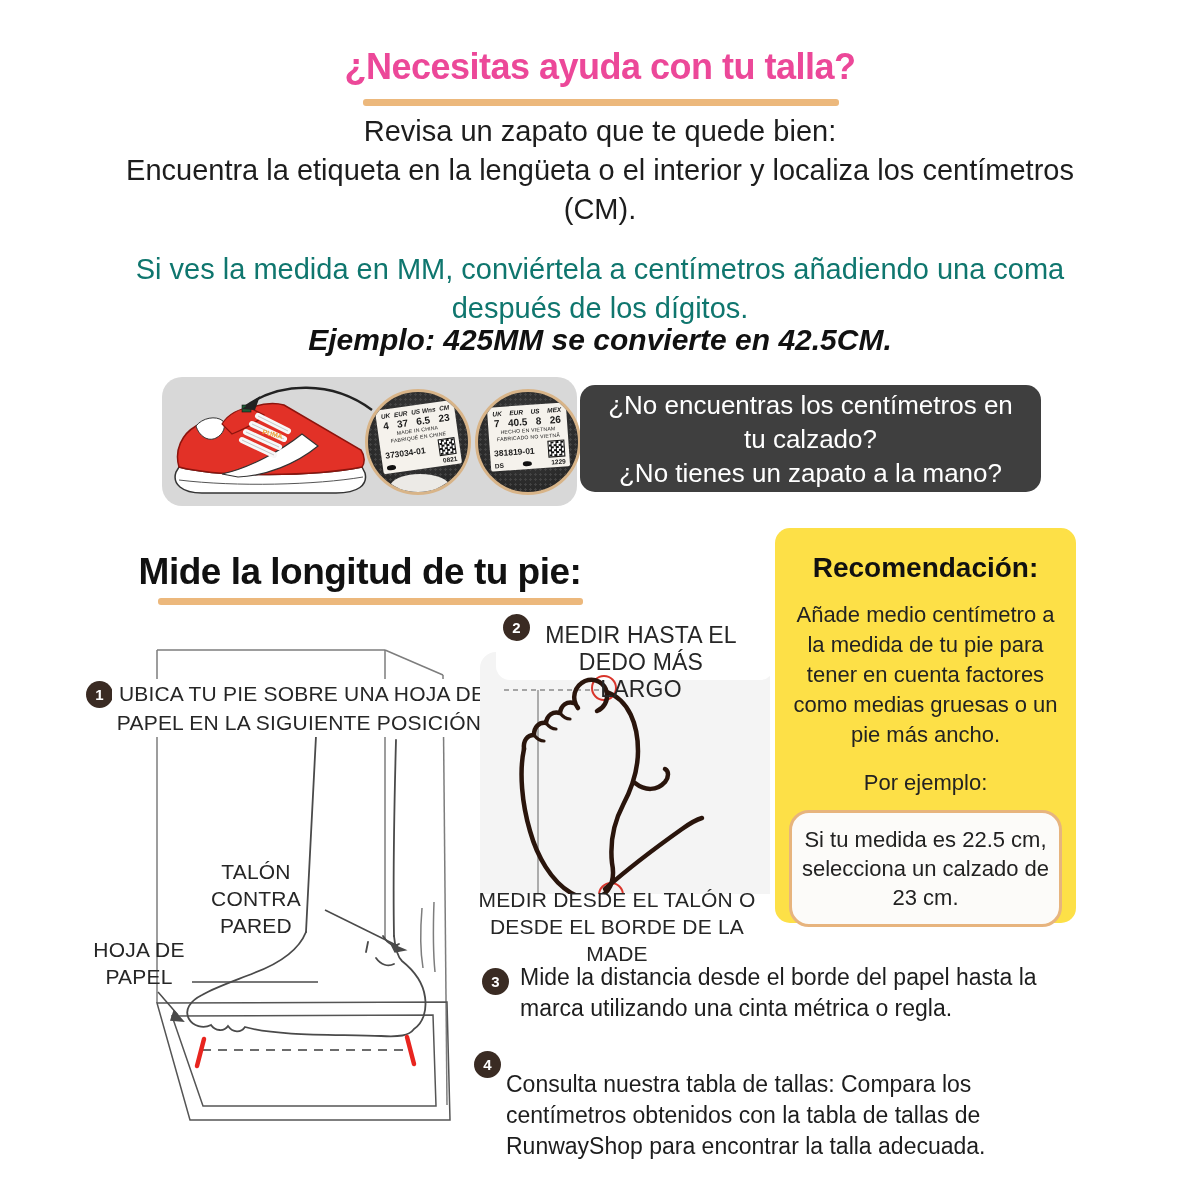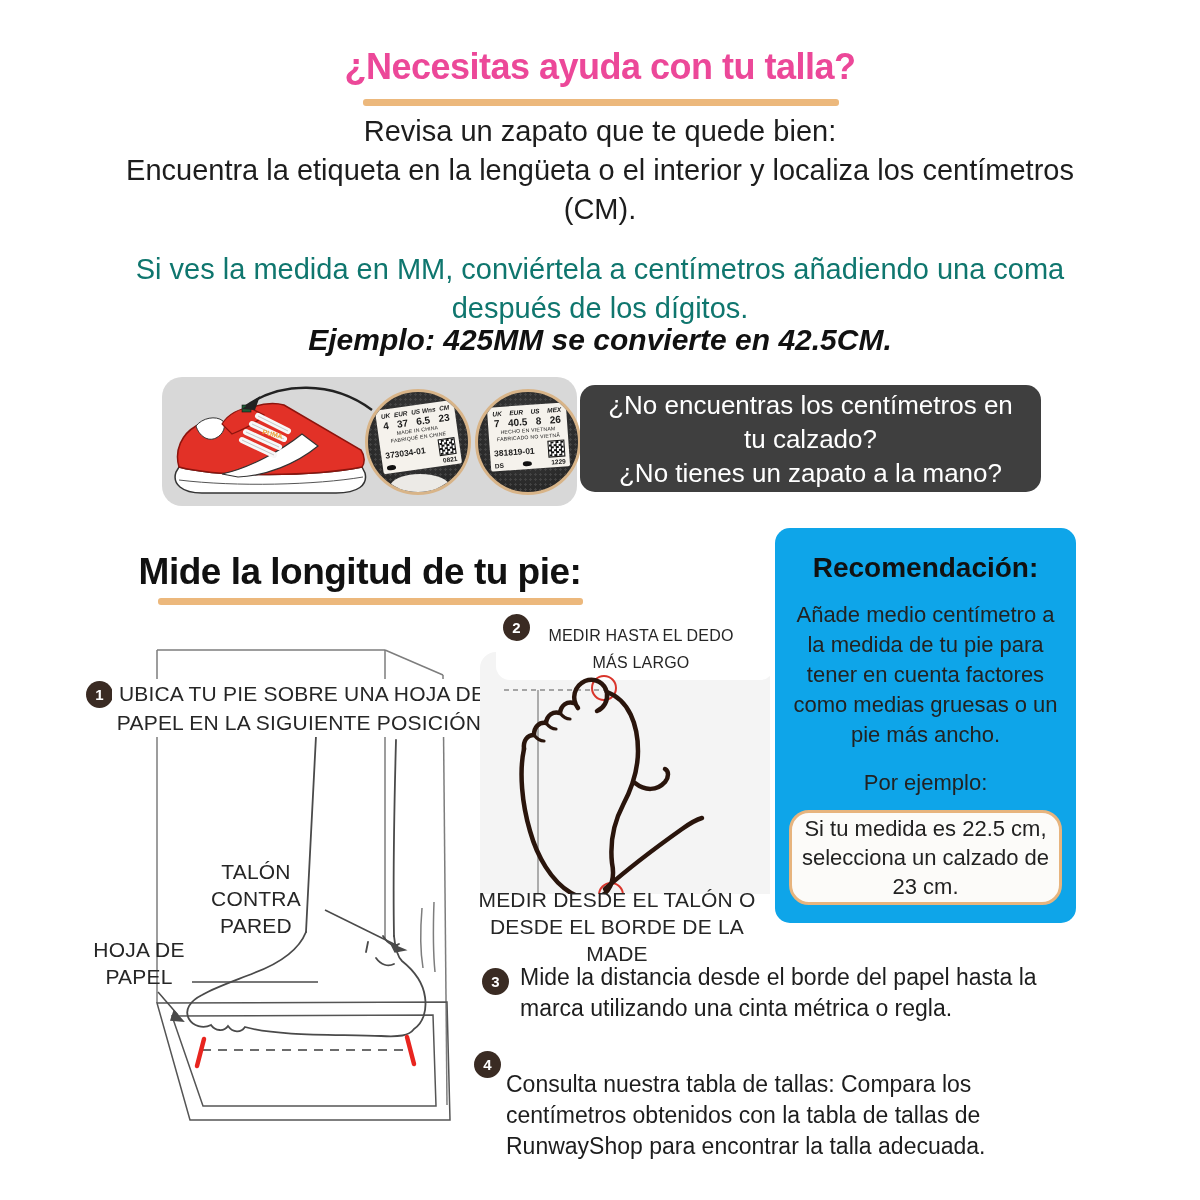--- a/index.html
+++ b/index.html
@@ -40,33 +40,33 @@
   .s1c{left:86px;top:681px;}
   .s2c{left:503px;top:614px;}
   .s3c{left:482px;top:968px;}
   .s4c{left:474px;top:1051px;}
   .step1-text{left:112px;top:679px;width:380px;text-align:center;font-size:21px;line-height:29px;color:#262626;background:#fff;letter-spacing:.2px;}
   .u-label{font-size:21px;line-height:27px;color:#262626;text-align:center;letter-spacing:.2px;}
   .heel-label{left:178px;top:858px;width:156px;}
   .paper-label{left:86px;top:936px;width:106px;}
   .panel{left:480px;top:652px;width:290px;height:300px;background:#f4f4f4;border-radius:16px;}
   .step2-card{left:496px;top:612px;width:278px;height:68px;background:#fff;border-radius:14px;}
-  .step2-text{left:536px;top:622px;width:210px;text-align:center;font-size:16px;line-height:27px;color:#262626;letter-spacing:.2px;}
+  .step2-text{left:536px;top:622px;width:210px;text-align:center;font-size:23px;line-height:27px;color:#262626;letter-spacing:.2px;}
   .measure-from-card{left:452px;top:894px;width:330px;height:64px;background:#fff;border-radius:12px;
                      display:flex;align-items:center;justify-content:center;}
   .measure-from-card div{width:320px;}
   .step3-text{left:520px;top:962px;width:570px;font-size:23px;line-height:31px;color:#1d1d1d;}
   .step4-text{left:506px;top:1069px;width:588px;font-size:23px;line-height:31px;color:#1d1d1d;}
   
-  .reco{left:775px;top:528px;width:301px;height:395px;background:#0ea5e9;border-radius:15px;box-sizing:border-box;}
+  .reco{left:775px;top:528px;width:301px;height:395px;background:#fde047;border-radius:15px;box-sizing:border-box;}
   .reco-h{margin-top:24px;text-align:center;font-size:28px;font-weight:bold;color:#111;}
   .reco-body{margin:16px 14px 0 14px;text-align:center;font-size:22px;line-height:30px;color:#222;}
   .reco-ex-label{margin-top:20px;text-align:center;font-size:22px;color:#222;}
   .reco-ex-box{margin:14px 14px 0 14px;border:3px solid #e7b47e;border-radius:20px;background:#fcfbf9;
-               padding:1px 4px;text-align:center;font-size:22px;line-height:29px;color:#222;}
+               padding:12px 4px;text-align:center;font-size:22px;line-height:29px;color:#222;}
 </style>
 </head>
 <body>
 
 <div class="canvas">
 
   <div class="abs title">¿Necesitas ayuda con tu talla?</div>
   <div class="abs rule rule1"></div>
   <div class="abs intro">
     <div>Revisa un zapato que te quede bien:</div>

